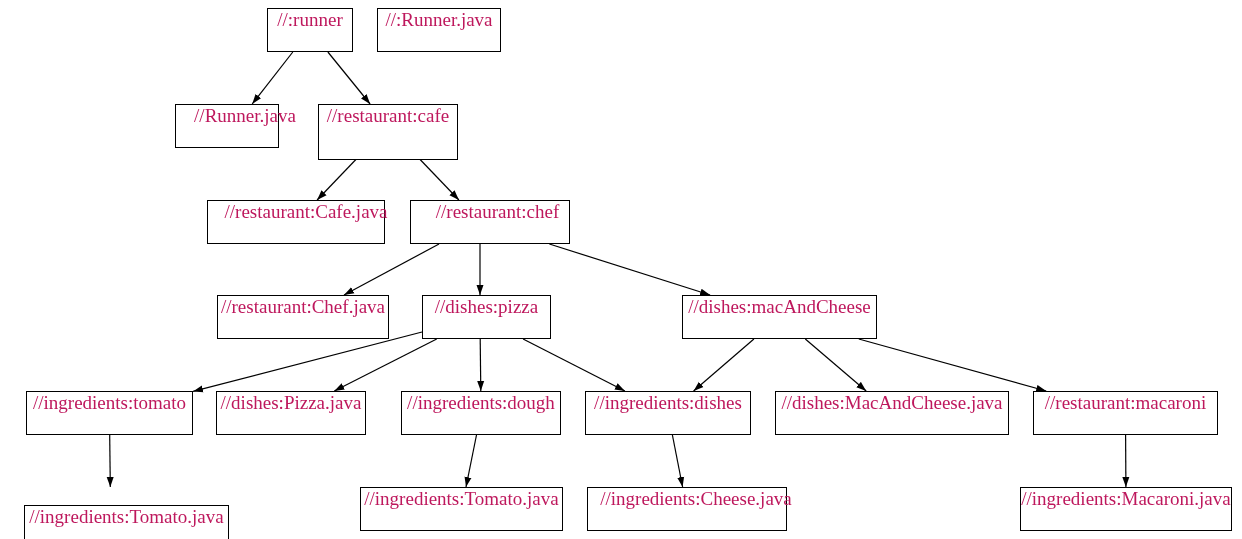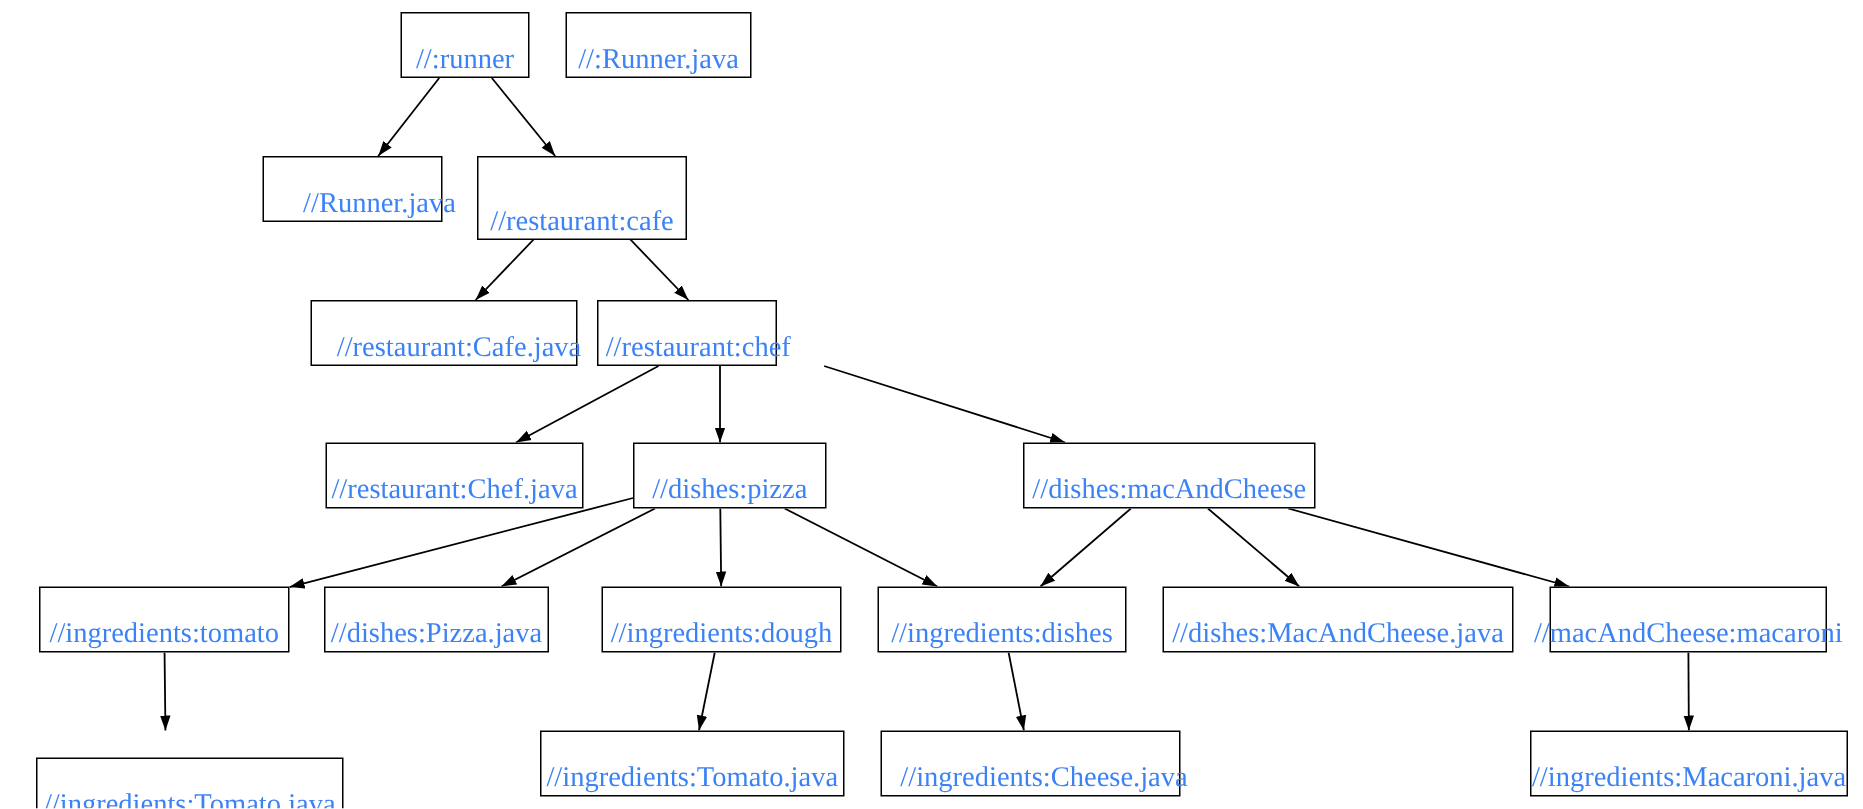--- a/index.html
+++ b/index.html
@@ -22,24 +22,24 @@
     width: 1242px;
     height: 539px;
     pointer-events: none;
   }
   .node {
     position: absolute;
     box-sizing: border-box;
     background: #ffffff;
     border: 1px solid #000000;
     display: flex;
-    align-items: flex-end;
+    align-items: flex-start;
     justify-content: center;
     font-size: 19px;
-    color: #3b82f6;
+    color: #be185d;
     white-space: nowrap;
   }
   .edge-line {
     stroke: #000000;
     stroke-width: 1.2;
     fill: none;
   }
 </style>
 </head>
 <body>
@@ -72,30 +72,30 @@
         <line x1="1125.6" y1="435.0" x2="1125.9" y2="487.0" class="edge-line" marker-end="url(#arrowhead)"></line>
       </g>
   </svg>
   <div id="nodes-layer">
       <div class="node" style="left: 267px; top: 8px; width: 86px; height: 44px;">
         <span>//:runner</span>
       </div>
       <div class="node" style="left: 377px; top: 8px; width: 124px; height: 44px;">
         <span>//:Runner.java</span>
       </div>
-      <div class="node" style="left: 175px; top: 104px; width: 120px; height: 44px; padding-left: 36px;">
+      <div class="node" style="left: 175px; top: 104px; width: 104px; height: 44px; padding-left: 36px;">
         <span>//Runner.java</span>
       </div>
       <div class="node" style="left: 318px; top: 104px; width: 140px; height: 56px;">
         <span>//restaurant:cafe</span>
       </div>
       <div class="node" style="left: 207px; top: 200px; width: 178px; height: 44px; padding-left: 20px;">
         <span>//restaurant:Cafe.java</span>
       </div>
-      <div class="node" style="left: 398px; top: 200px; width: 120px; height: 44px; padding-left: 15px;">
+      <div class="node" style="left: 410px; top: 200px; width: 160px; height: 44px; padding-left: 15px;">
         <span>//restaurant:chef</span>
       </div>
       <div class="node" style="left: 217px; top: 295px; width: 172px; height: 44px;">
         <span>//restaurant:Chef.java</span>
       </div>
       <div class="node" style="left: 422px; top: 295px; width: 129px; height: 44px;">
         <span>//dishes:pizza</span>
       </div>
       <div class="node" style="left: 682px; top: 295px; width: 195px; height: 44px;">
         <span>//dishes:macAndCheese</span>
@@ -109,21 +109,21 @@
       <div class="node" style="left: 401px; top: 391px; width: 160px; height: 44px;">
         <span>//ingredients:dough</span>
       </div>
       <div class="node" style="left: 585px; top: 391px; width: 166px; height: 44px;">
         <span>//ingredients:dishes</span>
       </div>
       <div class="node" style="left: 775px; top: 391px; width: 234px; height: 44px;">
         <span>//dishes:MacAndCheese.java</span>
       </div>
       <div class="node" style="left: 1033px; top: 391px; width: 185px; height: 44px;">
-        <span>//macAndCheese:macaroni</span>
+        <span>//restaurant:macaroni</span>
       </div>
       <div class="node" style="left: 24px; top: 487px; width: 205px; height: 44px; margin-top: 18px;">
         <span>//ingredients:Tomato.java</span>
       </div>
       <div class="node" style="left: 360px; top: 487px; width: 203px; height: 44px;">
         <span>//ingredients:Tomato.java</span>
       </div>
       <div class="node" style="left: 587px; top: 487px; width: 200px; height: 44px; padding-left: 18px;">
         <span>//ingredients:Cheese.java</span>
       </div>

